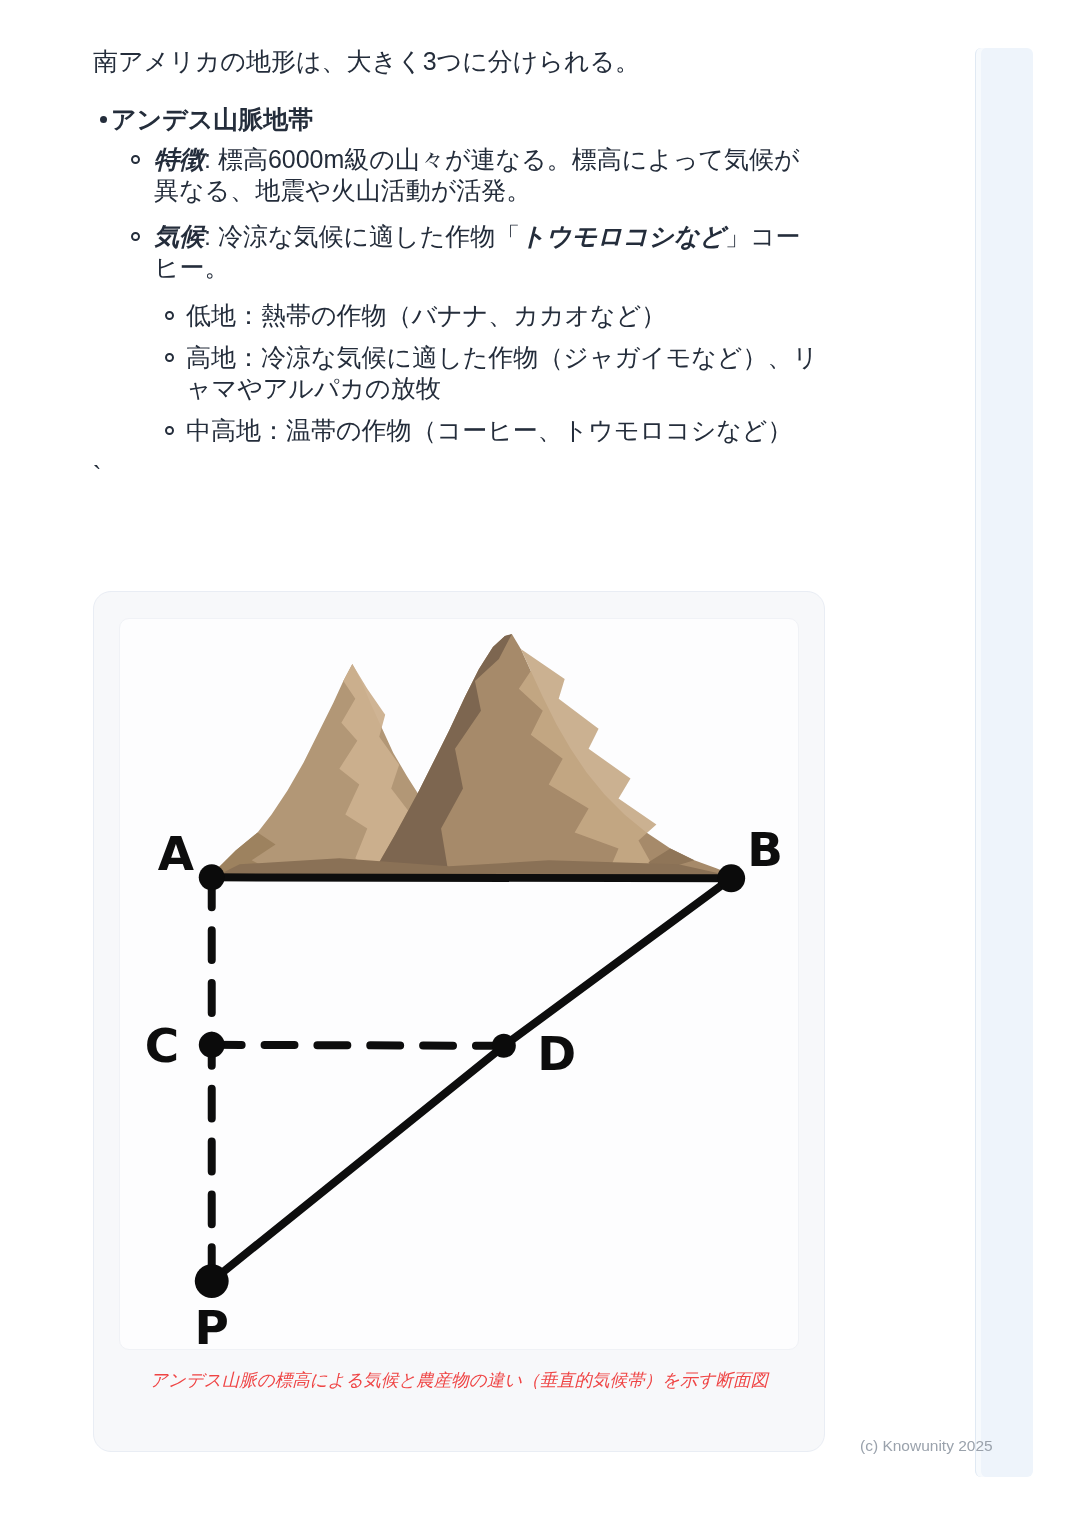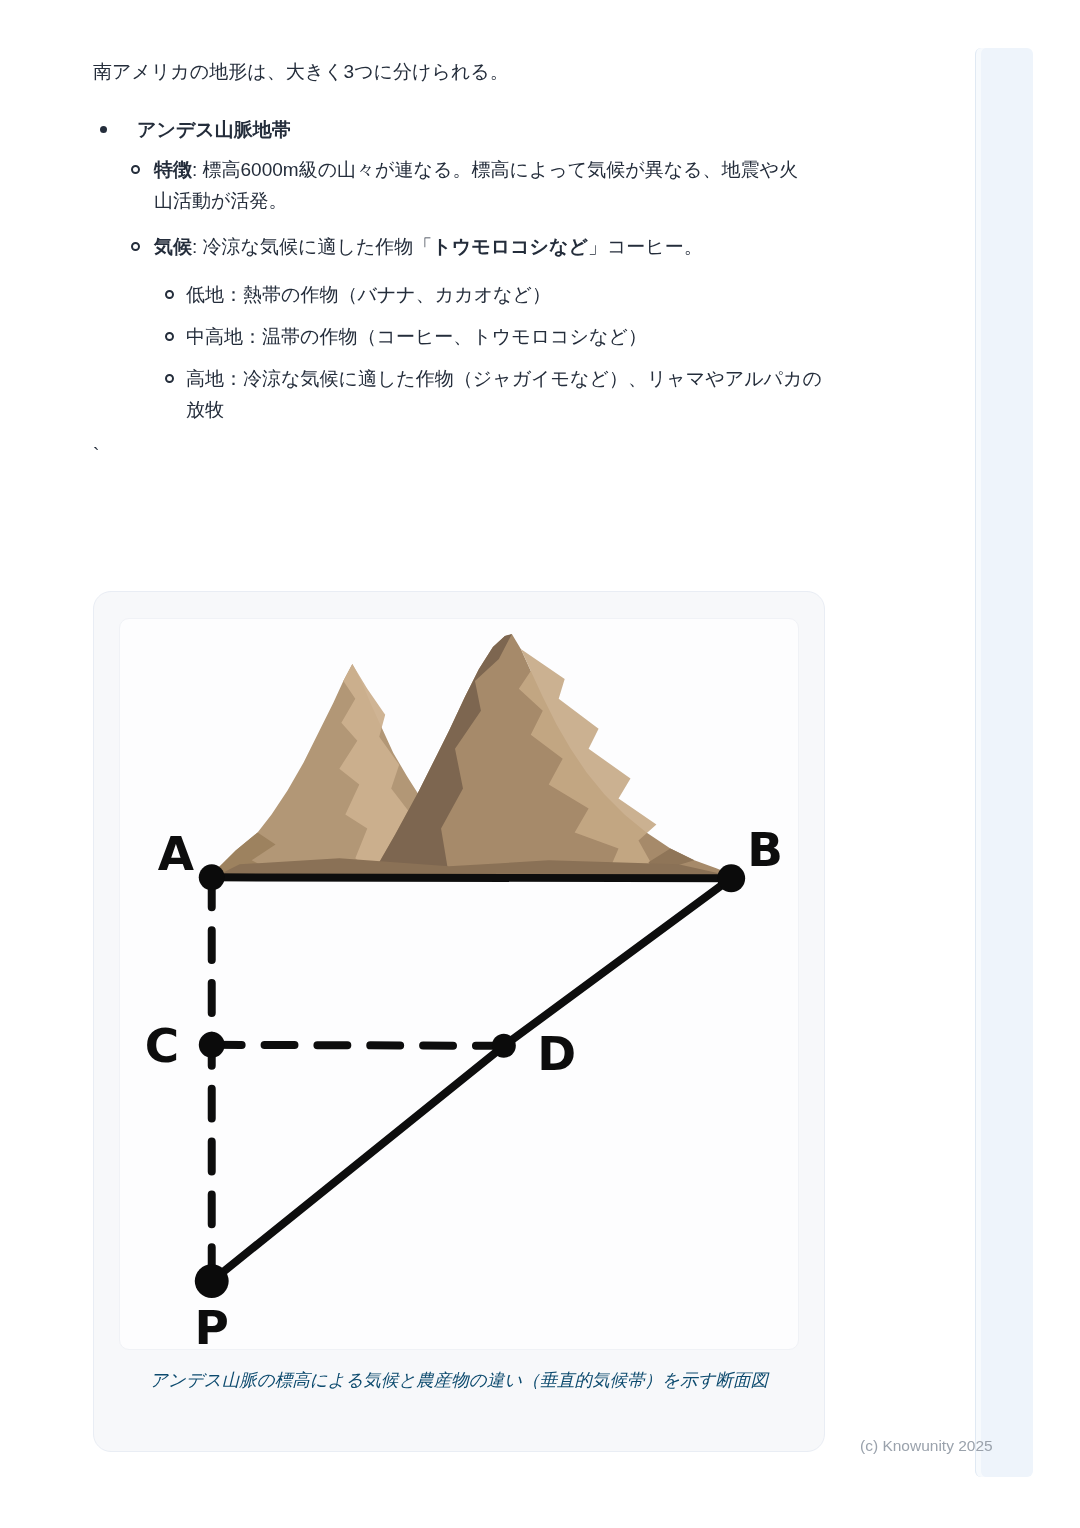--- a/index.html
+++ b/index.html
@@ -7,54 +7,54 @@
   body {
     position: relative;
     background: #ffffff;
     font-family: "Liberation Sans", "DejaVu Sans", sans-serif;
     color: #242d3b;
     overflow: hidden;
   }
   .doc {
     position: absolute;
     left: 93px;
-    top: 56px;
+    top: 46px;
     width: 732px;
-    font-size: 19px;
+    font-size: 25px;
     line-height: 31px;
   }
   .intro { margin-bottom: 27px; }
 
   
   .row { display: flex; align-items: flex-start; }
   .b-disc {
     flex: 0 0 auto;
     width: 7px; height: 7px; border-radius: 50%;
     background: #242d3b;
     margin: 12px 0 0 7px;
   }
   .b-circle {
     flex: 0 0 auto;
     width: 9px; height: 9px; border-radius: 50%;
     border: 2px solid #242d3b;
     background: transparent;
     margin: 11px 0 0 0;
   }
   .lvl1 > .b-disc { margin-left: 7px; }
-  .lvl1 > .txt { margin-left: 30px; font-weight: bold; }
+  .lvl1 > .txt { margin-left: 4px; font-weight: bold; }
   .lvl2 { margin-top: 15px; }
   .lvl2 > .b-circle { margin-left: 38px; }
   .lvl2 > .txt { margin-left: 14px; max-width: 660px; }
   .lvl3 { margin-top: 11px; }
   .lvl3 > .b-circle { margin-left: 72px; }
   .lvl3 > .txt { margin-left: 12px; max-width: 640px; }
   .lvl2.first { margin-top: 9px; }
   .lvl3.first { margin-top: 17px; }
   .lvl2.after-nest { margin-top: 26px; }
-  .bold { font-weight: bold; }
+  .bold { font-weight: bold; font-style: italic; }
   .stray { margin-top: 14px; height: 31px; }
 
   
   .figure-card {
     position: absolute;
     left: 93px;
     top: 591px;
     width: 732px;
     height: 861px;
     background: #f7f8fa;
@@ -71,21 +71,21 @@
     overflow: hidden;
   }
   .figure-inner svg { display: block; width: 100%; height: 100%; }
   .figure-caption {
     margin-top: 17px;
     padding: 0 24px;
     text-align: center;
     font-style: italic;
     font-size: 17.5px;
     line-height: 26px;
-    color: #0c4a6e;
+    color: #ef4444;
   }
 
   
   .side-strip {
     position: absolute;
     left: 975px;
     top: 48px;
     width: 58px;
     height: 1429px;
     background: #eef4fb;
@@ -133,26 +133,26 @@
     <span class="txt"><span class="bold">気候</span><span>: 冷涼な気候に適した作物「</span><span class="bold">トウモロコシなど</span><span>」コーヒー。</span></span>
   </div>
 
   <div class="row lvl3 first">
     <span class="b-circle"></span>
     <span class="txt">低地：熱帯の作物（バナナ、カカオなど）</span>
   </div>
 
   <div class="row lvl3">
     <span class="b-circle"></span>
+    <span class="txt">高地：冷涼な気候に適した作物（ジャガイモなど）、リャマやアルパカの放牧</span>
+  </div>
+
+  <div class="row lvl3">
+    <span class="b-circle"></span>
     <span class="txt">中高地：温帯の作物（コーヒー、トウモロコシなど）</span>
-  </div>
-
-  <div class="row lvl3">
-    <span class="b-circle"></span>
-    <span class="txt">高地：冷涼な気候に適した作物（ジャガイモなど）、リャマやアルパカの放牧</span>
   </div>
 
 
   <div class="stray">`</div>
 
 </div>
 
 <div class="figure-card">
   <div class="figure-inner">
     <svg viewBox="0 0 680 732">

